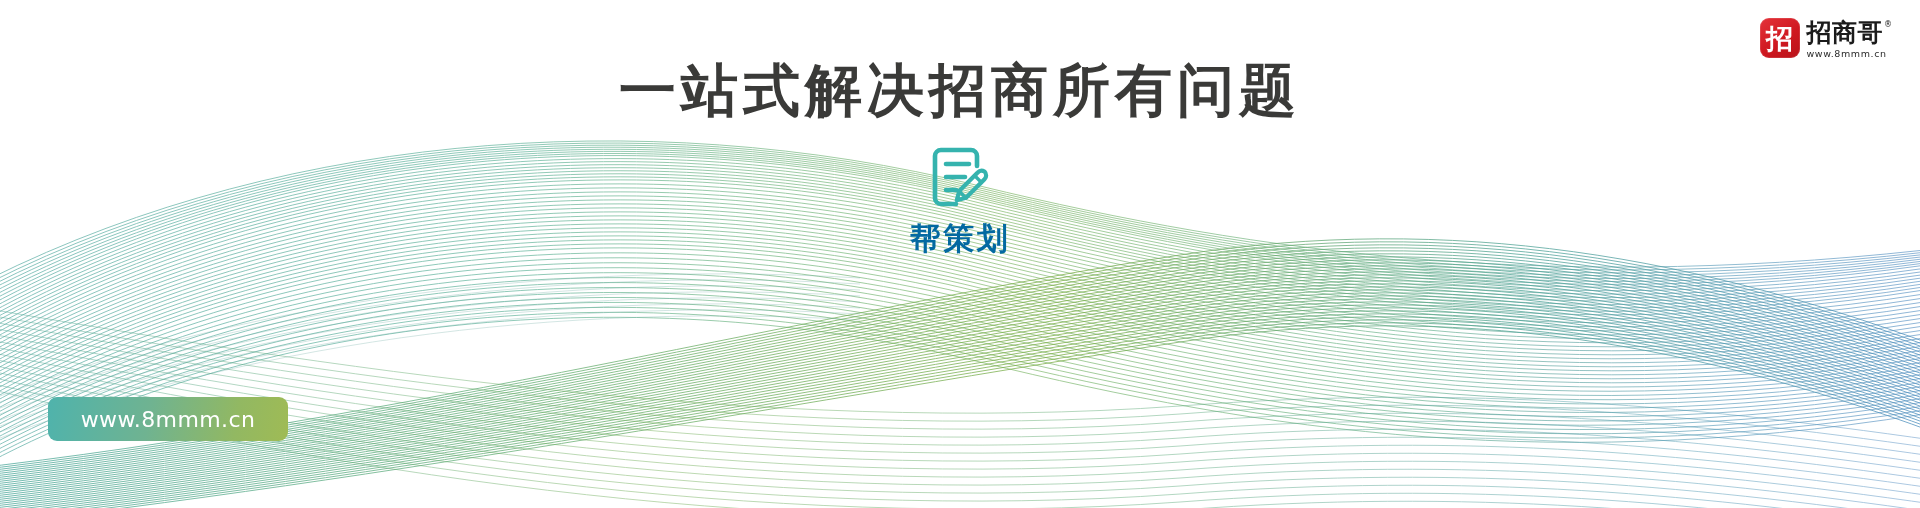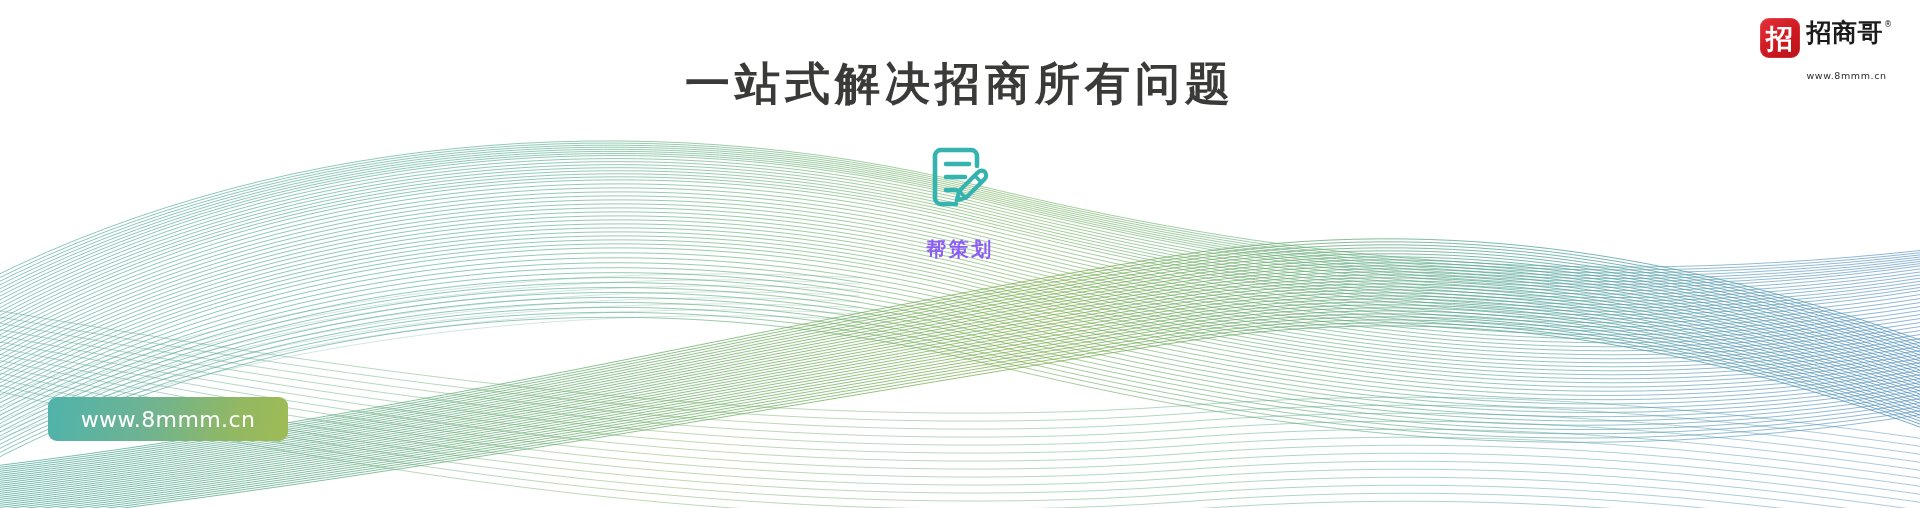--- a/index.html
+++ b/index.html
@@ -46,21 +46,20 @@
     font-weight:700;
     line-height:1;
     letter-spacing:0;
     font-family:"DejaVu Sans","Liberation Sans",sans-serif;
   }
   #logo-text-wrap {
     display:flex;
     flex-direction:column;
     justify-content:flex-start;
     padding-top:1px;
-    gap:22px;
   }
   #logo-word-line {
     display:flex;
     align-items:flex-start;
   }
   #logo-word {
     color:#1b1b1b;
     font-size:25px;
     font-weight:700;
     line-height:1.08;
@@ -82,21 +81,21 @@
     font-family:"DejaVu Sans","Liberation Sans",sans-serif;
   }
 
   
   #headline {
     position:absolute;
     left:0; right:0;
     top:57px;
     text-align:center;
     color:#3a3a38;
-    font-size:45px;
+    font-size:57px;
     font-weight:700;
     letter-spacing:5px;
     line-height:1.18;
     font-family:"DejaVu Sans","Liberation Sans",sans-serif;
     white-space:nowrap;
   }
 
   
   #features {
     position:absolute;
@@ -114,23 +113,22 @@
   }
   .feature-icon {
     height:82px;
     width:82px;
     display:flex;
     align-items:center;
     justify-content:center;
   }
   .feature-icon svg { display:block; }
   .feature-label {
-    margin-top:18px;
-    color:#8b5cf6;
-    font-size:20px;
+    color:#0369a1;
+    font-size:31px;
     font-weight:700;
     letter-spacing:2.5px;
     white-space:nowrap;
     font-family:"DejaVu Sans","Liberation Sans",sans-serif;
   }
 
   
   #url-badge {
     position:absolute;
     left:48px;

